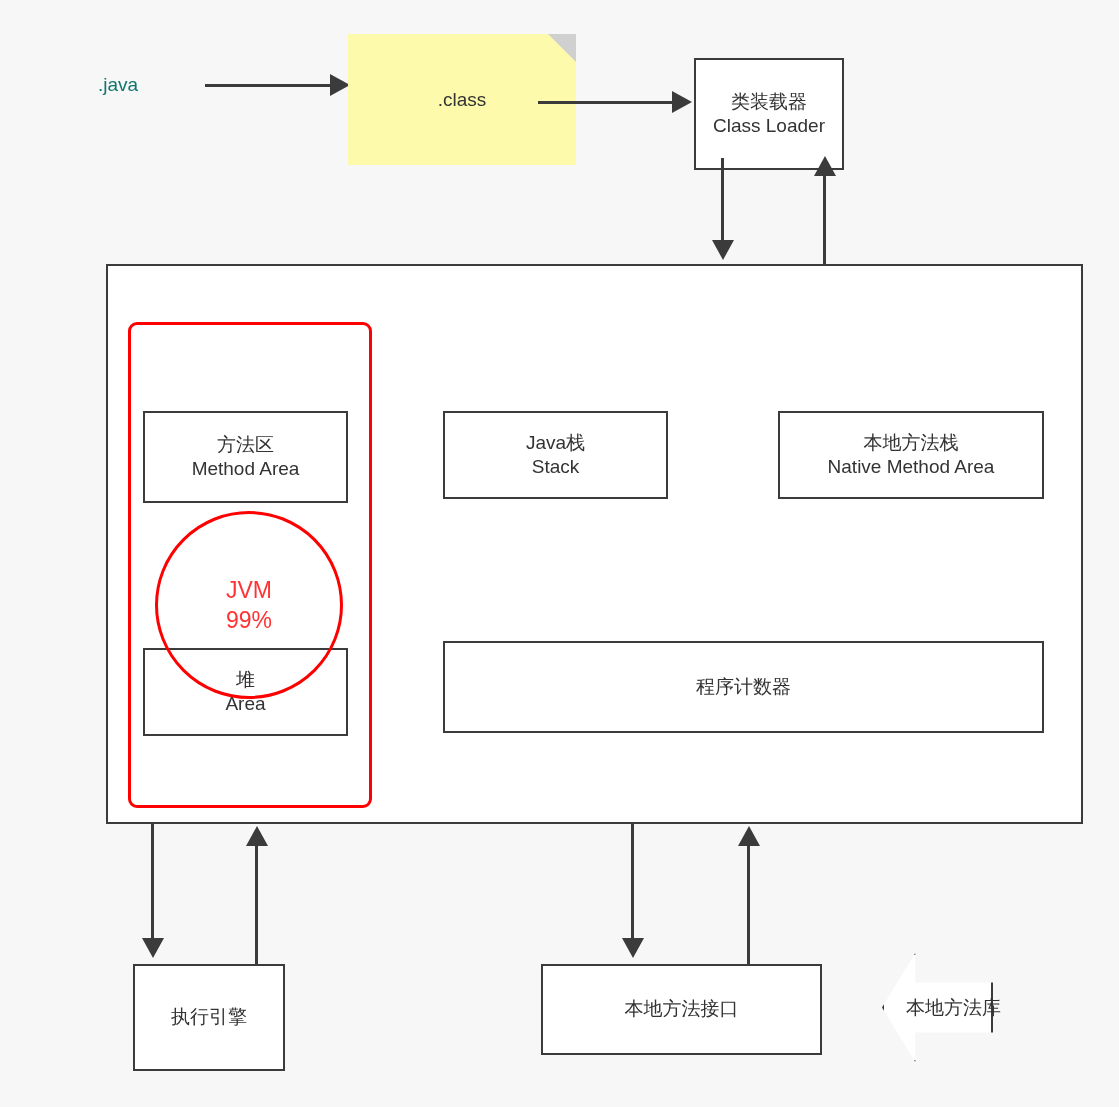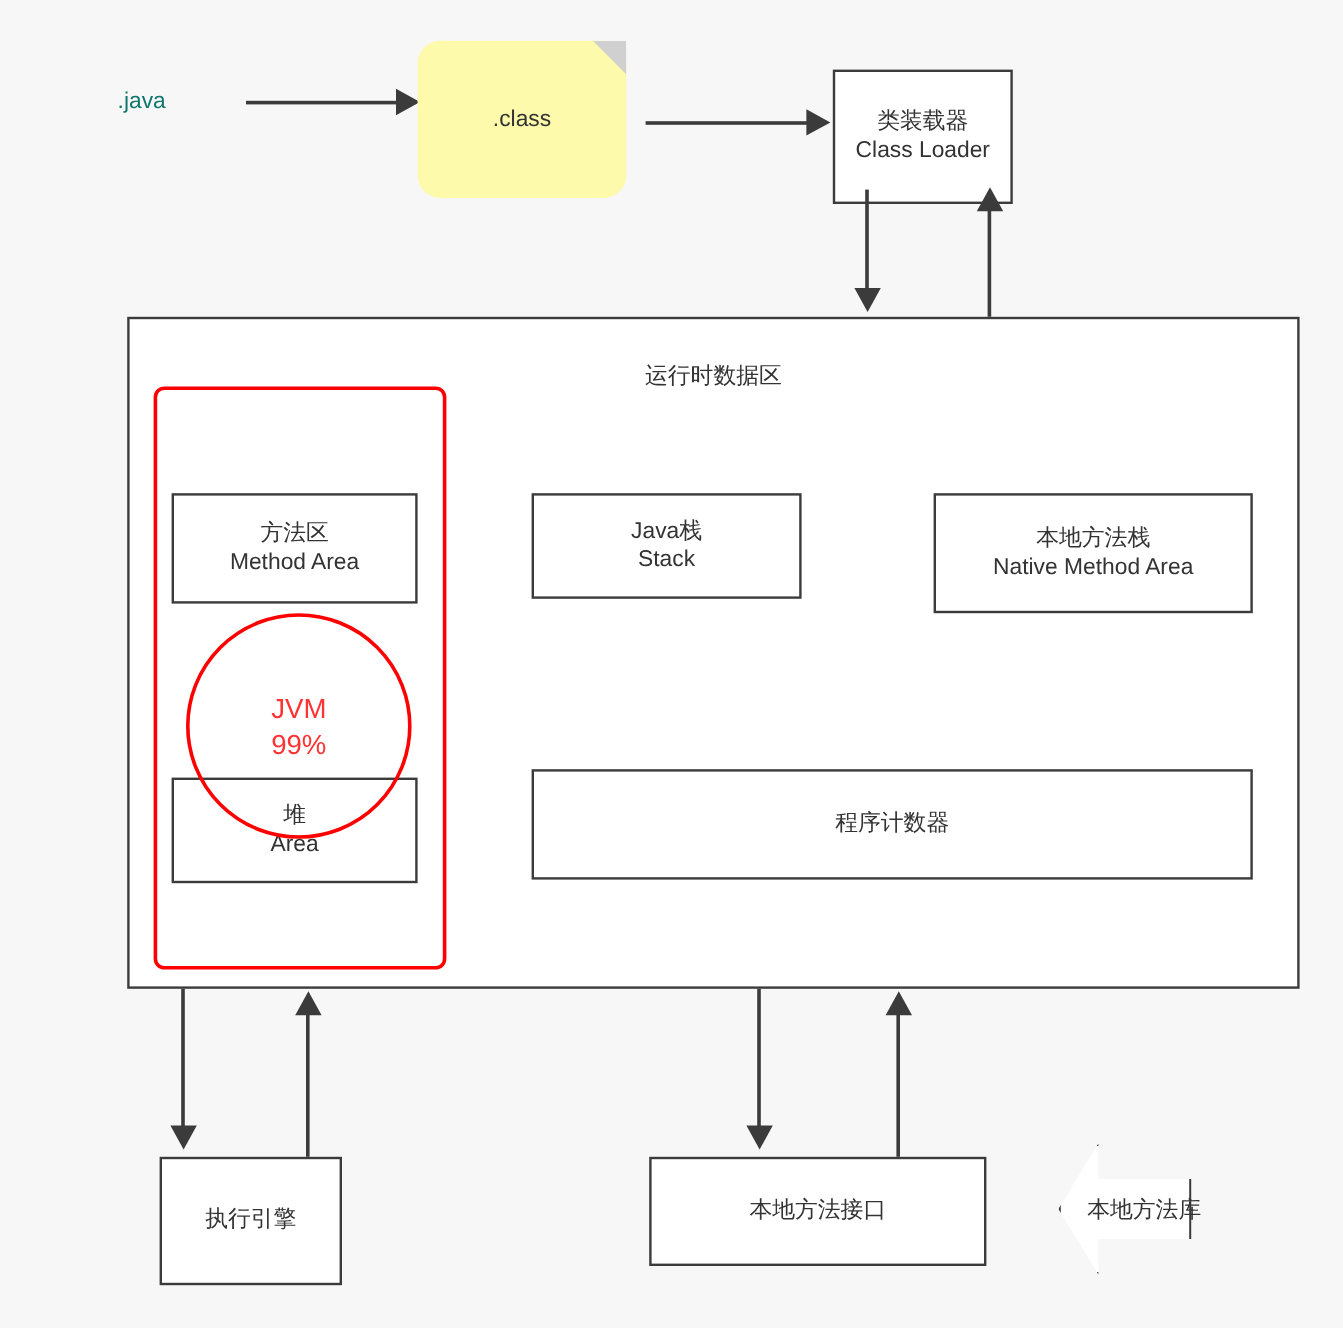--- a/index.html
+++ b/index.html
@@ -127,21 +127,21 @@
   }
 </style>
 </head>
 <body>
 
 <div class="label" style="left:98px; top:74px;">.java</div>
 
 <div class="hline" style="left:205px; top:84px; width:130px;"></div>
 <div class="arrowhead arrow-right" style="left:330px; top:74px;"></div>
 
-<div class="note" style="left:348px; top:34px; width:174px; height:131px;border-radius:19px;">
+<div class="note" style="left:348px; top:34px; width:228px; height:131px;">
   <span class="fold"></span>
   <span>.class</span>
 </div>
 
 <div class="hline" style="left:538px; top:101px; width:140px;"></div>
 <div class="arrowhead arrow-right" style="left:672px; top:91px;"></div>
 
 <div class="node box" style="left:694px; top:46px; width:150px; height:112px;margin-top:12px;">
   <span class="l1">类装载器</span>
   <span class="l2">Class Loader</span>
@@ -149,21 +149,20 @@
 
 <div class="vline" style="left:721px; top:158px; height:86px;"></div>
 <div class="arrowhead arrow-down" style="left:712px; top:240px;"></div>
 
 <div class="vline" style="left:823px; top:174px; height:92px;"></div>
 <div class="arrowhead arrow-up" style="left:814px; top:156px;"></div>
 
 <div class="node" style="left:106px; top:264px; width:977px; height:560px; border:2px solid #3b3b3b; background:#ffffff;">
 
   <div style="position:absolute; left:0; top:35px; width:100%; text-align:center; font-size:19px; line-height:1.35; color:#333333;">
-    <div>运行时数据区</div>
   </div>
 </div>
 
 <div class="red-rect" style="left:128px; top:322px; width:238px; height:480px;"></div>
 
 <div class="node box" style="left:143px; top:411px; width:205px; height:92px;">
   <span class="l1">方法区</span>
   <span class="l2">Method Area</span>
 </div>
 
@@ -175,21 +174,21 @@
 <div class="red-circle" style="left:155px; top:511px; width:182px; height:182px;">
   <span>JVM</span>
   <span>99%</span>
 </div>
 
 <div class="node box" style="left:443px; top:411px; width:225px; height:88px;">
   <span class="l1">Java栈</span>
   <span class="l2">Stack</span>
 </div>
 
-<div class="node box" style="left:778px; top:411px; width:266px; height:100px;">
+<div class="node box" style="left:778px; top:411px; width:266px; height:88px;">
   <span class="l1">本地方法栈</span>
   <span class="l2">Native Method Area</span>
 </div>
 
 <div class="node box" style="left:443px; top:641px; width:601px; height:92px;">
   <span class="l1">程序计数器</span>
 </div>
 
 <div class="vline" style="left:151px; top:824px; height:120px;"></div>
 <div class="arrowhead arrow-down" style="left:142px; top:938px;"></div>

